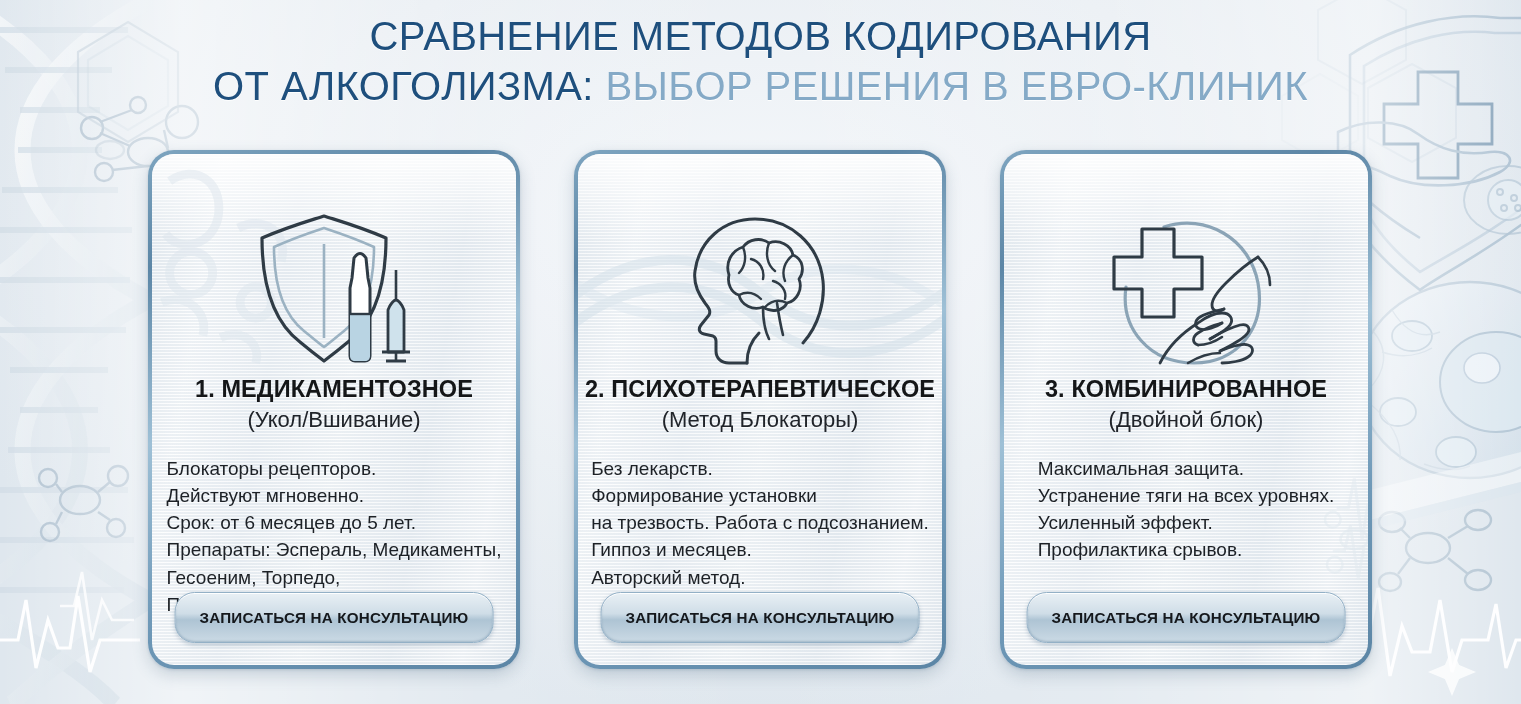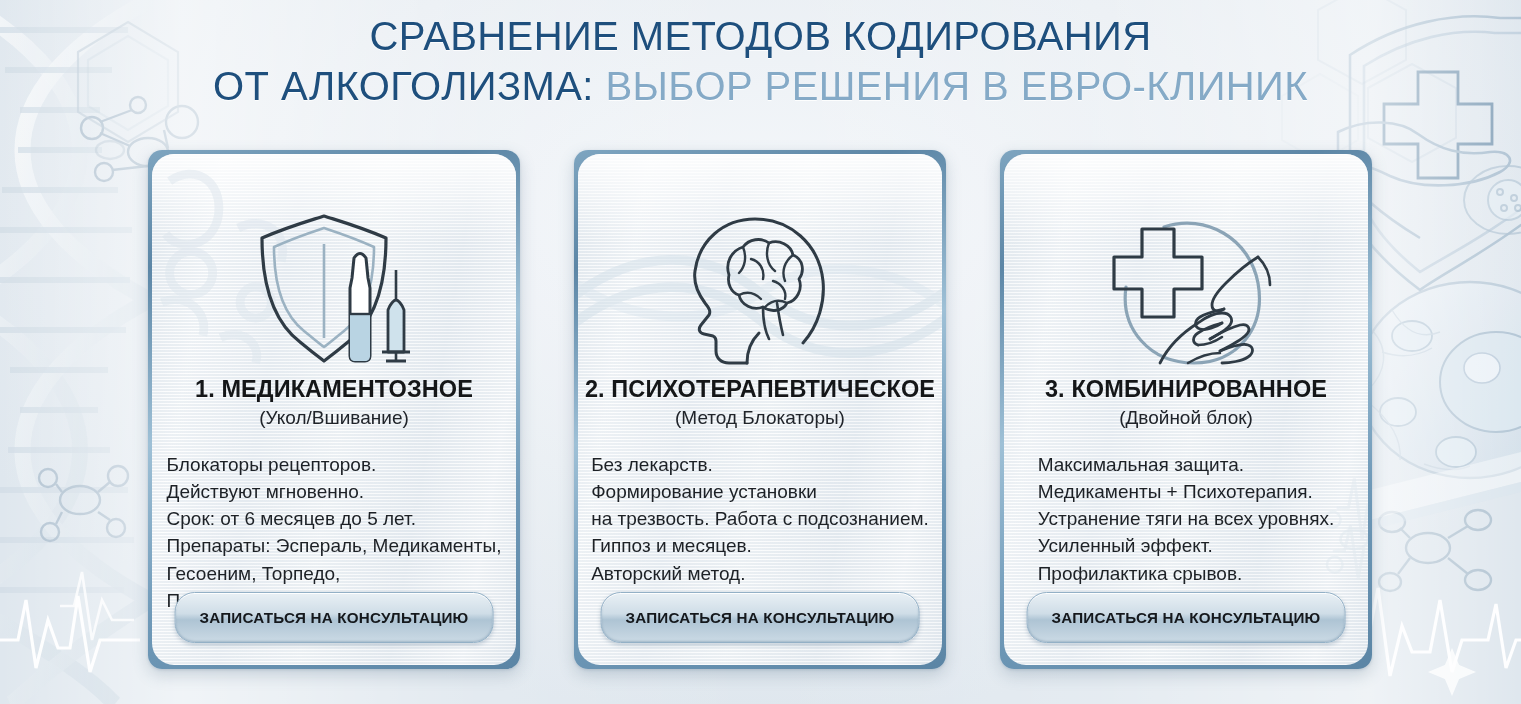--- a/index.html
+++ b/index.html
@@ -70,21 +70,21 @@
     height: 520px;
     display: flex;
     justify-content: space-between;
     z-index: 4;
   }
 
   .card {
     position: relative;
     width: 372px;
     height: 519px;
-    border-radius: 14px;
+    border-radius: 26px;
     padding: 4px;
     background: linear-gradient(160deg, #7ea5c0 0%, #5c86a6 18%, #9ec0d6 45%, #6f99b8 72%, #5b85a5 100%);
     box-shadow:
       0 6px 16px rgba(60,90,120,0.22),
       0 1px 3px rgba(60,90,120,0.18);
   }
 
   .card-inner {
     position: relative;
     width: 100%;
@@ -140,21 +140,21 @@
     font-weight: bold;
     color: #141618;
     letter-spacing: 0.1px;
     text-align: center;
     white-space: nowrap;
     margin-top: 8px;
   }
   .card-subtitle {
     position: relative;
     z-index: 2;
-    font-size: 19px;
+    font-size: 22px;
     font-weight: normal;
     color: #20242a;
     text-align: center;
     margin-top: 4px;
     white-space: nowrap;
   }
   .card-body {
     position: relative;
     z-index: 2;
     margin-top: 22px;
@@ -510,21 +510,20 @@
           <path d="M100 132 C108 132, 118 128, 124 124" stroke-width="2.6"></path>
           <path d="M160 44 C168 52, 172 62, 172 72" stroke-width="2.6"></path>
         </svg>
       </div>
 
       <div class="card-title">3. КОМБИНИРОВАННОЕ</div>
       <div class="card-subtitle">(Двойной блок)</div>
 
       <div class="card-body">
         <div>Максимальная защита.</div>
-        <div>Медикаменты + Психотерапия.</div>
         <div>Устранение тяги на всех уровнях.</div>
         <div>Усиленный эффект.</div>
         <div>Профилактика срывов.</div>
       </div>
 
       <div class="cta">ЗАПИСАТЬСЯ НА КОНСУЛЬТАЦИЮ</div>
     </div>
   </div>
 
 </div>

